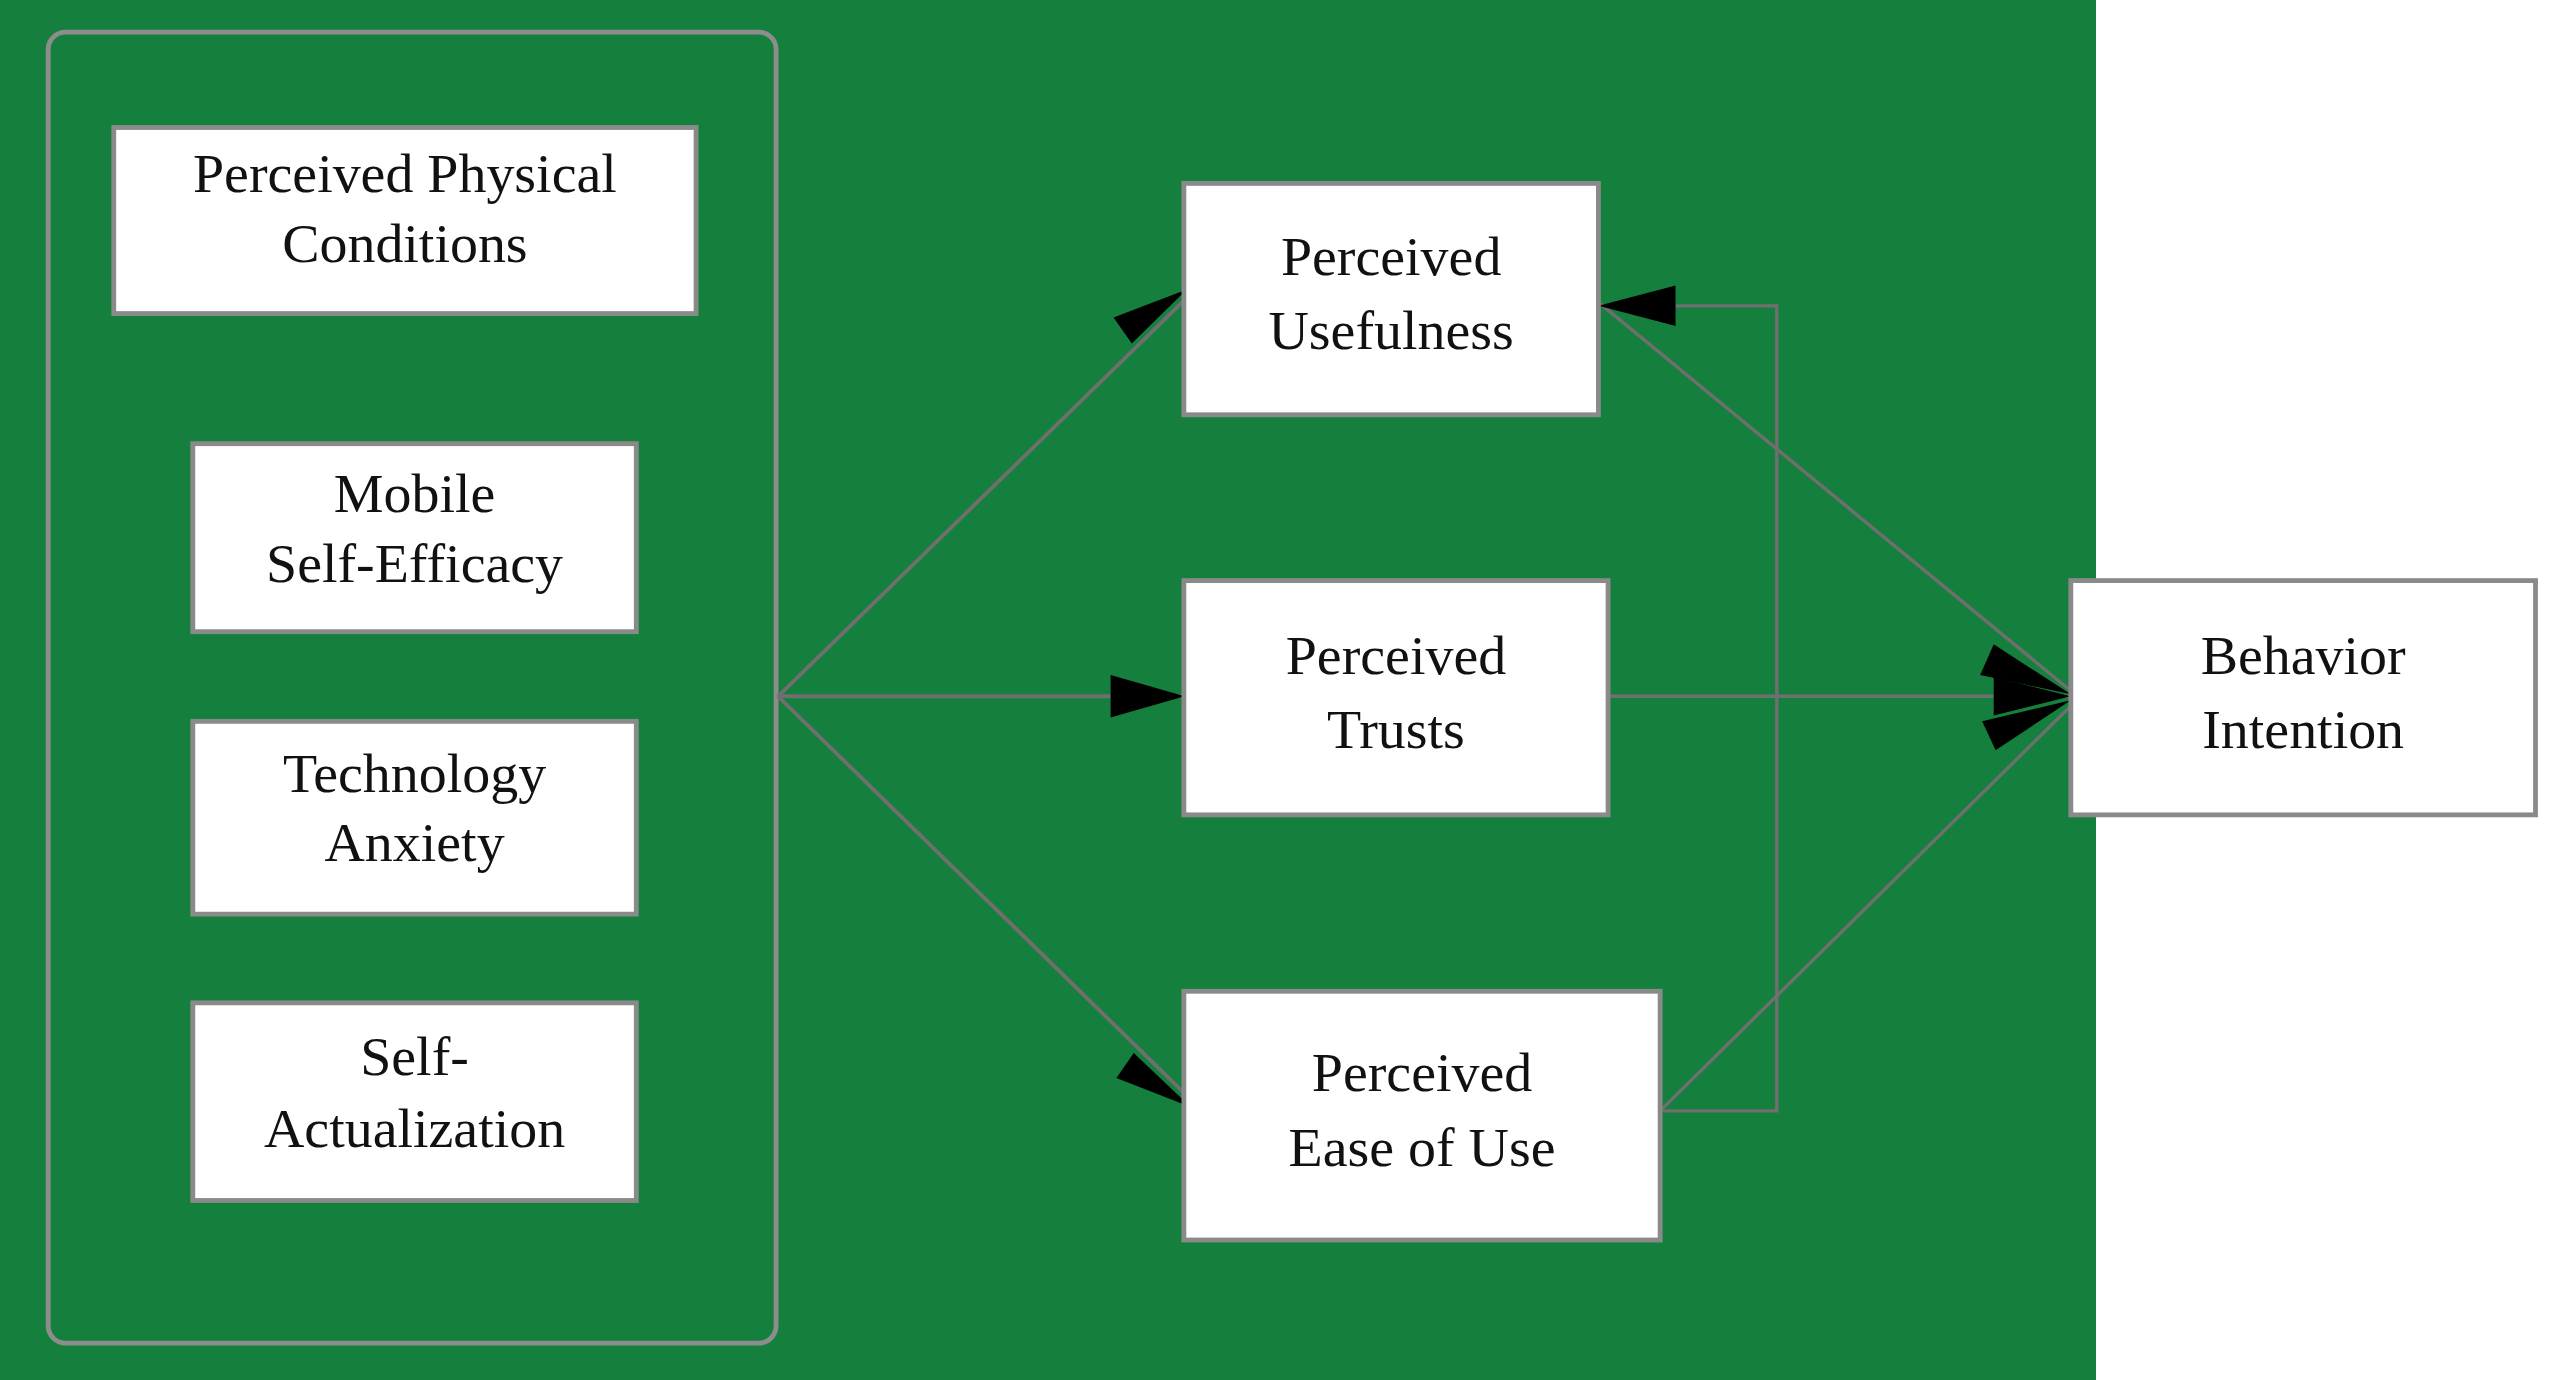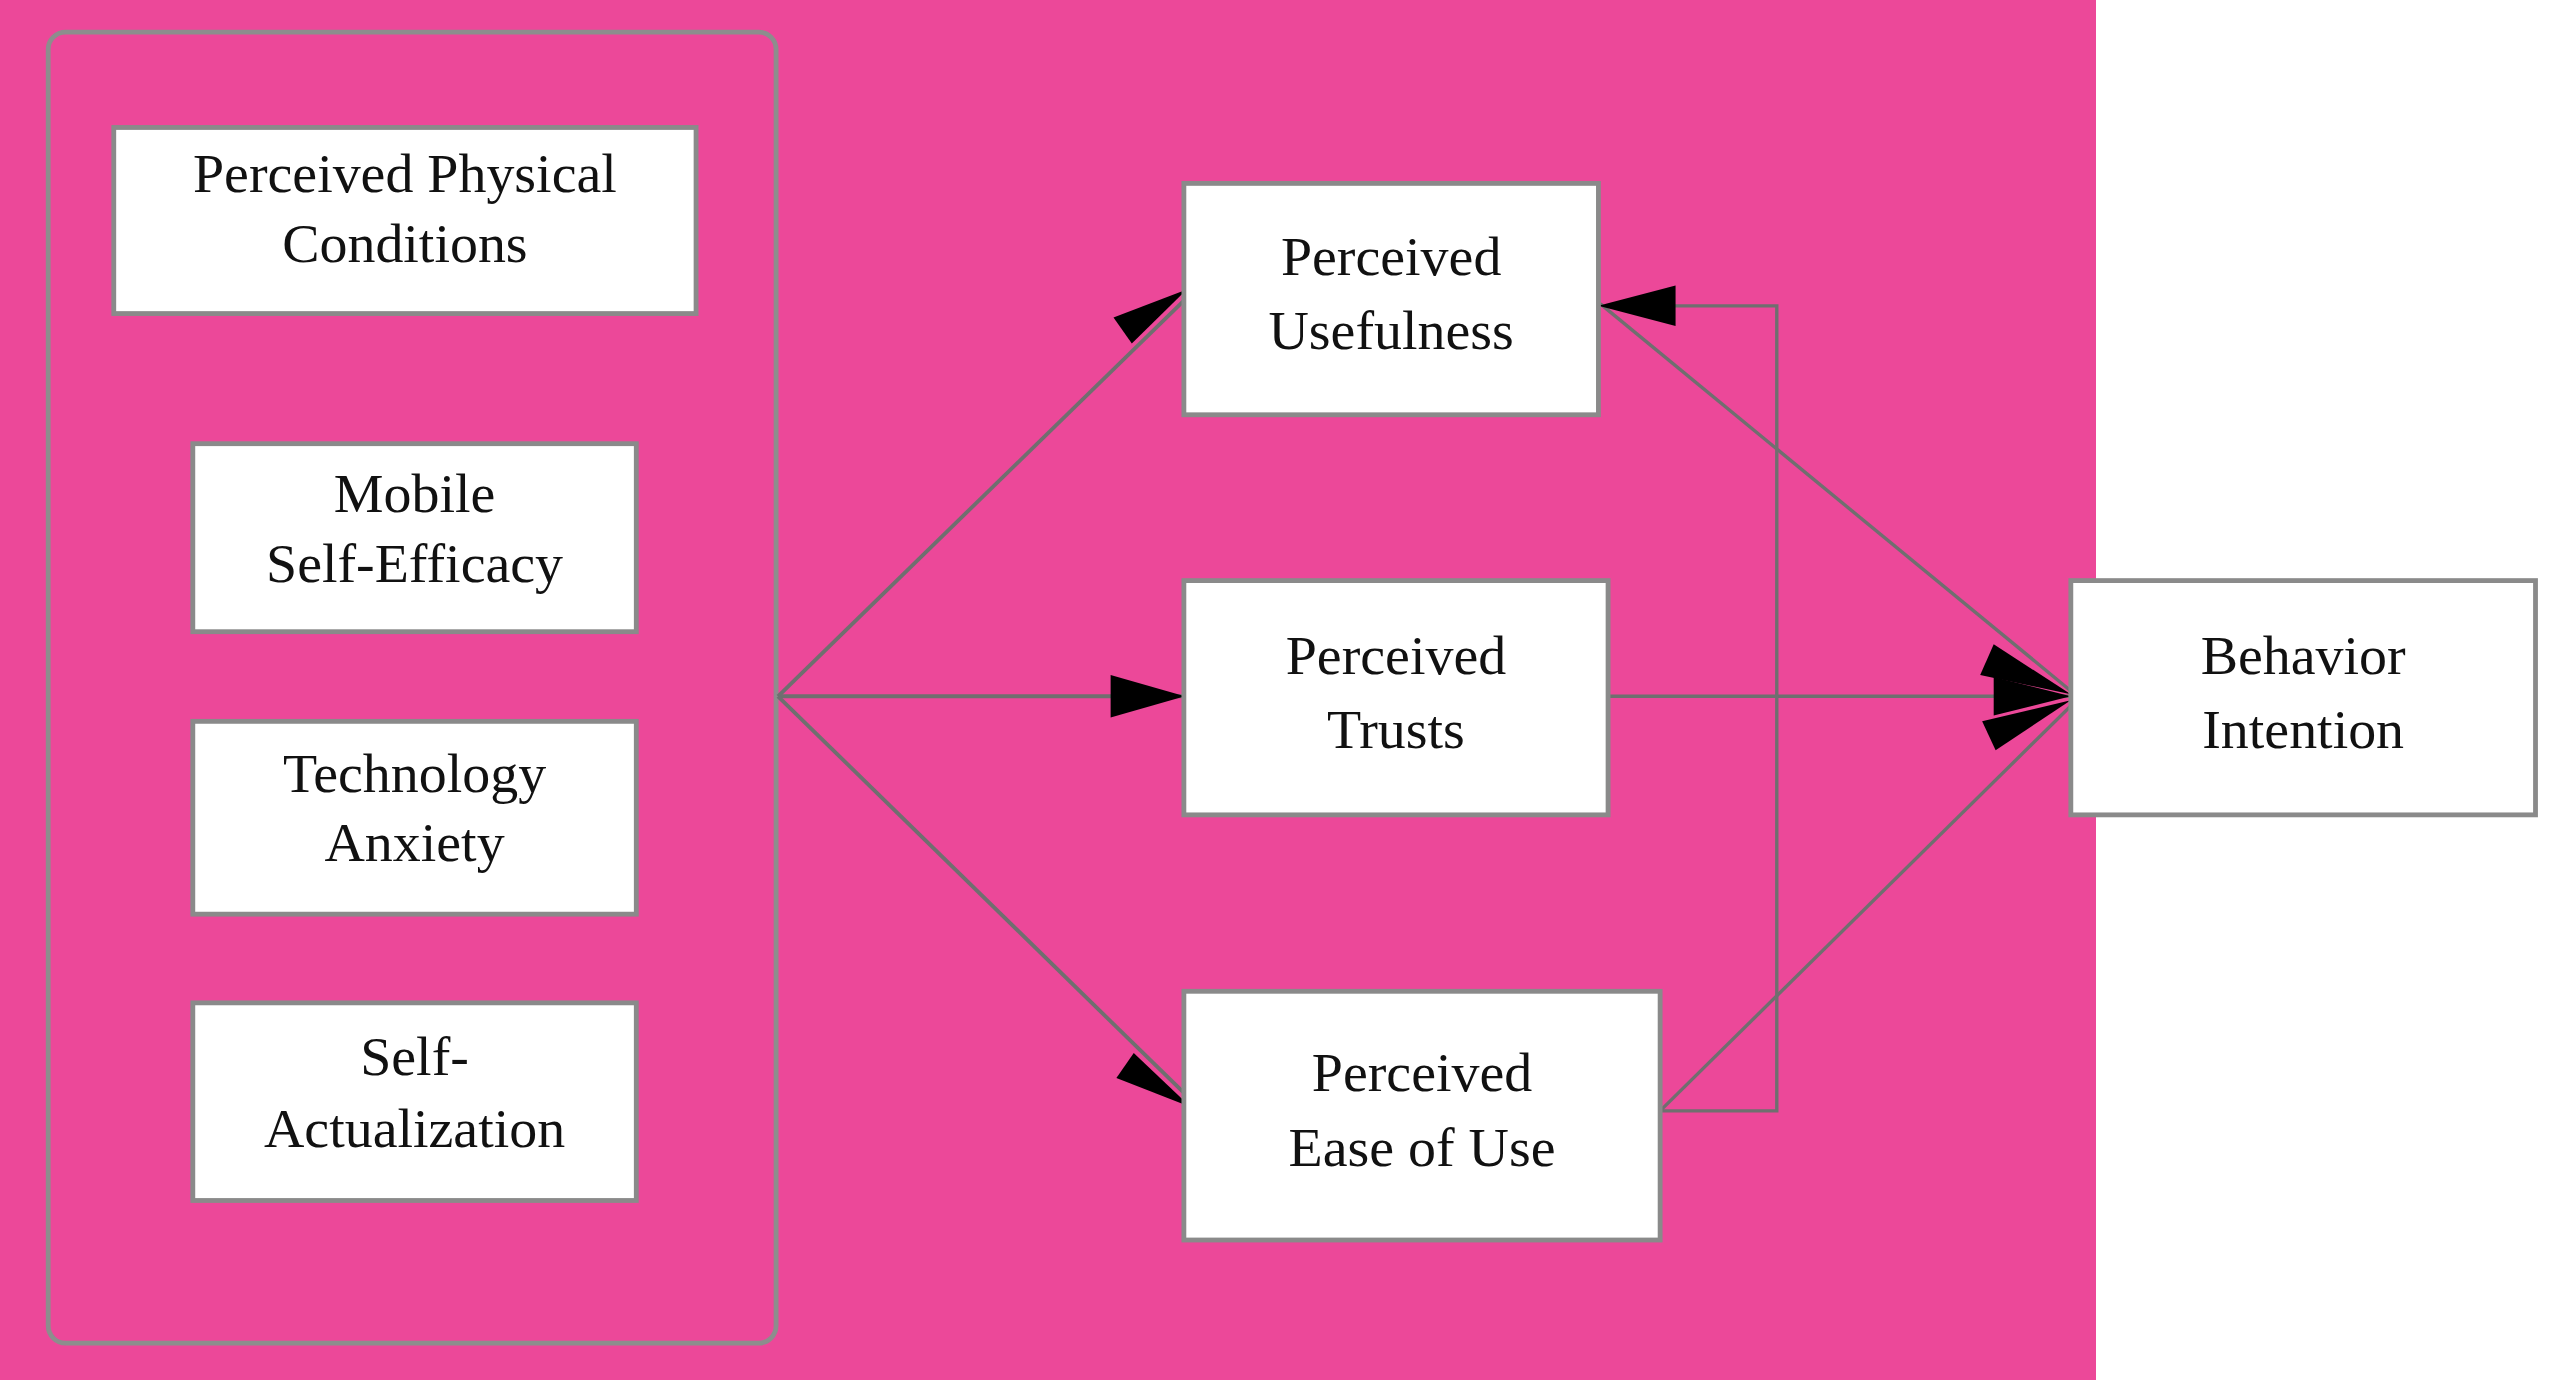--- a/index.html
+++ b/index.html
@@ -10,21 +10,21 @@
   body {
     width: 2576px;
     height: 1381px;
     overflow: hidden;
     font-family: "Liberation Serif", "DejaVu Serif", serif;
   }
   #diagram-root {
     position: relative;
     width: 2096px;
     height: 1381px;
-    background: #ec4899;
+    background: #15803d;
   }
   svg#model-canvas {
     display: block;
     width: 2576px;
     height: 1381px;
   }
   .node-box {
     fill: #ffffff;
     stroke: #8a8a8a;
     stroke-width: 5;

